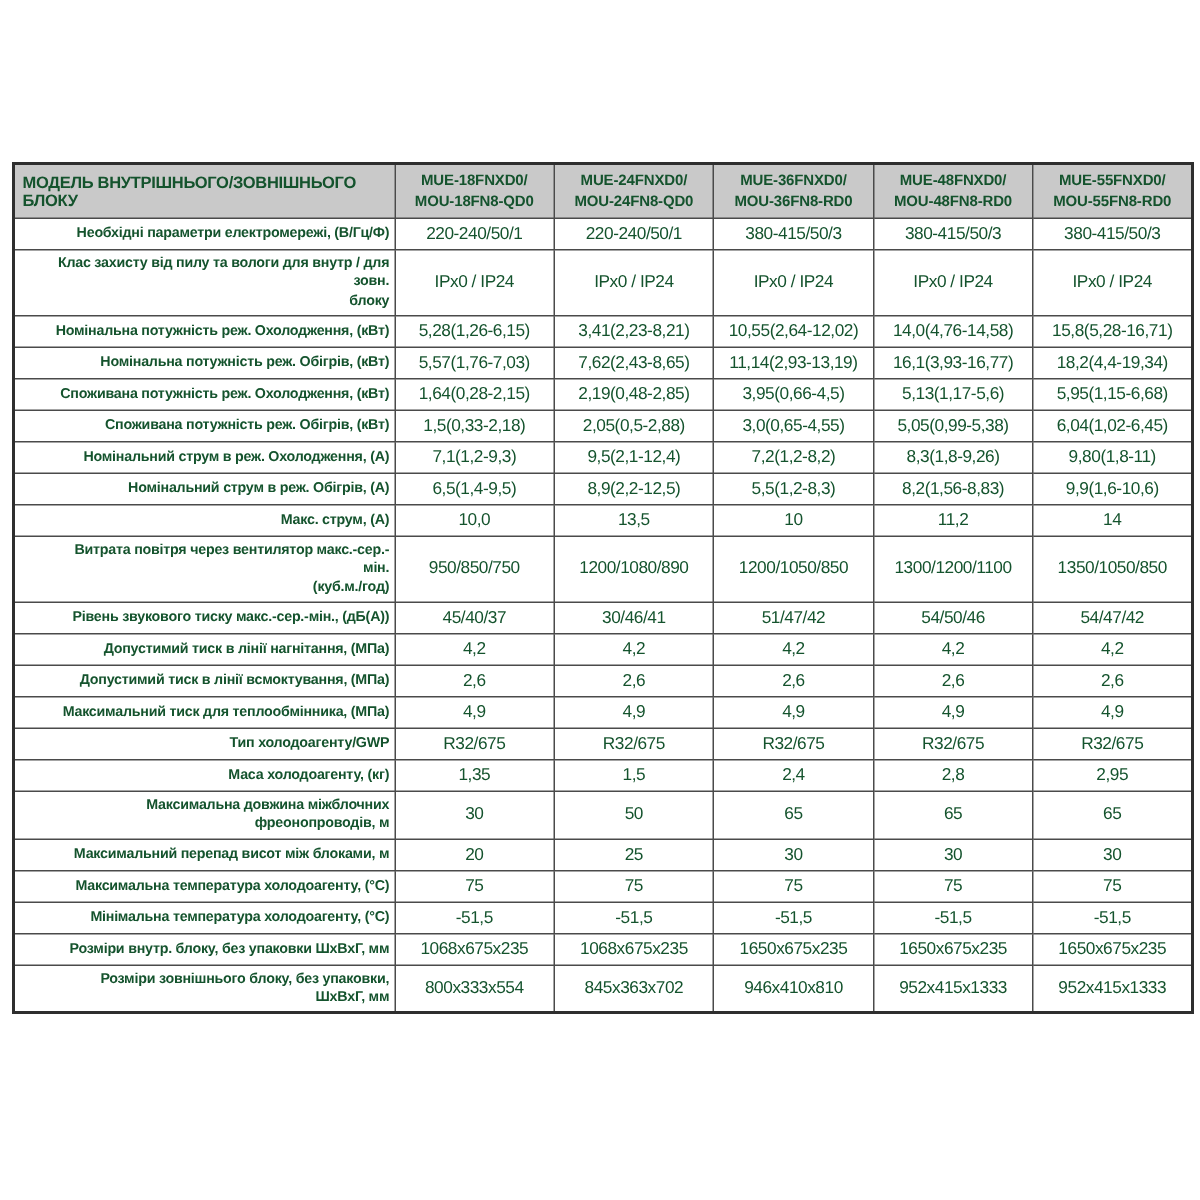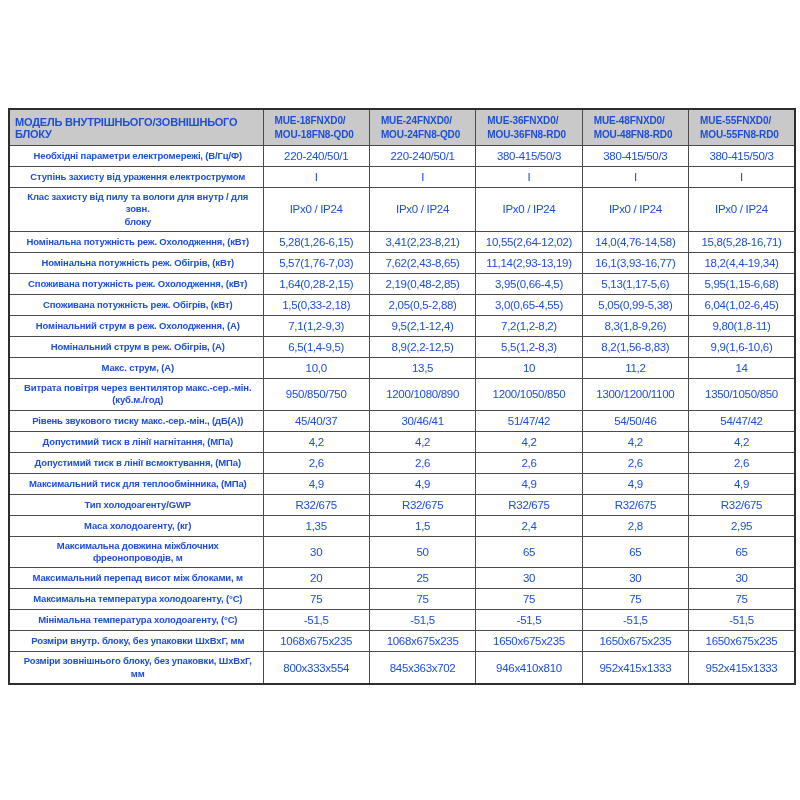--- a/index.html
+++ b/index.html
@@ -6,21 +6,21 @@
     margin: 0;
     padding: 0;
     background: #ffffff;
   }
   .page {
     position: relative;
     width: 800px;
     height: 800px;
     background: #ffffff;
     font-family: "Liberation Sans", sans-serif;
-    color: #1d4ed8;
+    color: #14532d;
   }
   table.spec {
     position: absolute;
     left: 8px;
     top: 108px;
     width: 786px;
     border-collapse: collapse;
     table-layout: fixed;
     border: 2px solid #2e2e2e;
   }
@@ -32,33 +32,33 @@
     background: #c9c9c9;
   }
   th.corner-cell {
     text-align: left;
     font-size: 11px;
     font-weight: bold;
     padding: 5px 4px 5px 5px;
     letter-spacing: -0.2px;
   }
   th.model-cell {
-    text-align: left;
+    text-align: center;
     font-size: 10px;
     font-weight: bold;
     line-height: 1.35;
     padding: 4px 11px;
     white-space: pre-line;
     letter-spacing: -0.1px;
   }
   td.label-cell {
-    text-align: center;
+    text-align: right;
     font-size: 9.5px;
     font-weight: bold;
-    padding: 3px 3px 3px 6px;
+    padding: 3px 3px 3px 23px;
     line-height: 1.3;
     letter-spacing: -0.15px;
     white-space: pre-line;
   }
   td.value-cell {
     text-align: center;
     font-size: 11.5px;
     font-weight: 400;
     padding: 2px 1px;
     height: 16px;
@@ -100,28 +100,20 @@
 
     <tr>
           <td class="label-cell">Необхідні параметри електромережі, (В/Гц/Ф)</td>
           <td class="value-cell">220-240/50/1</td>
           <td class="value-cell">220-240/50/1</td>
           <td class="value-cell">380-415/50/3</td>
           <td class="value-cell">380-415/50/3</td>
           <td class="value-cell">380-415/50/3</td>
         </tr>
         <tr>
-          <td class="label-cell">Ступінь захисту від ураження електрострумом</td>
-          <td class="value-cell">I</td>
-          <td class="value-cell">I</td>
-          <td class="value-cell">I</td>
-          <td class="value-cell">I</td>
-          <td class="value-cell">I</td>
-        </tr>
-        <tr>
           <td class="label-cell">Клас захисту від пилу та вологи  для внутр / для зовн.
 блоку</td>
           <td class="value-cell">IPx0 / IP24</td>
           <td class="value-cell">IPx0 / IP24</td>
           <td class="value-cell">IPx0 / IP24</td>
           <td class="value-cell">IPx0 / IP24</td>
           <td class="value-cell">IPx0 / IP24</td>
         </tr>
         <tr>
           <td class="label-cell">Номінальна потужність реж. Охолодження, (кВт)</td>

